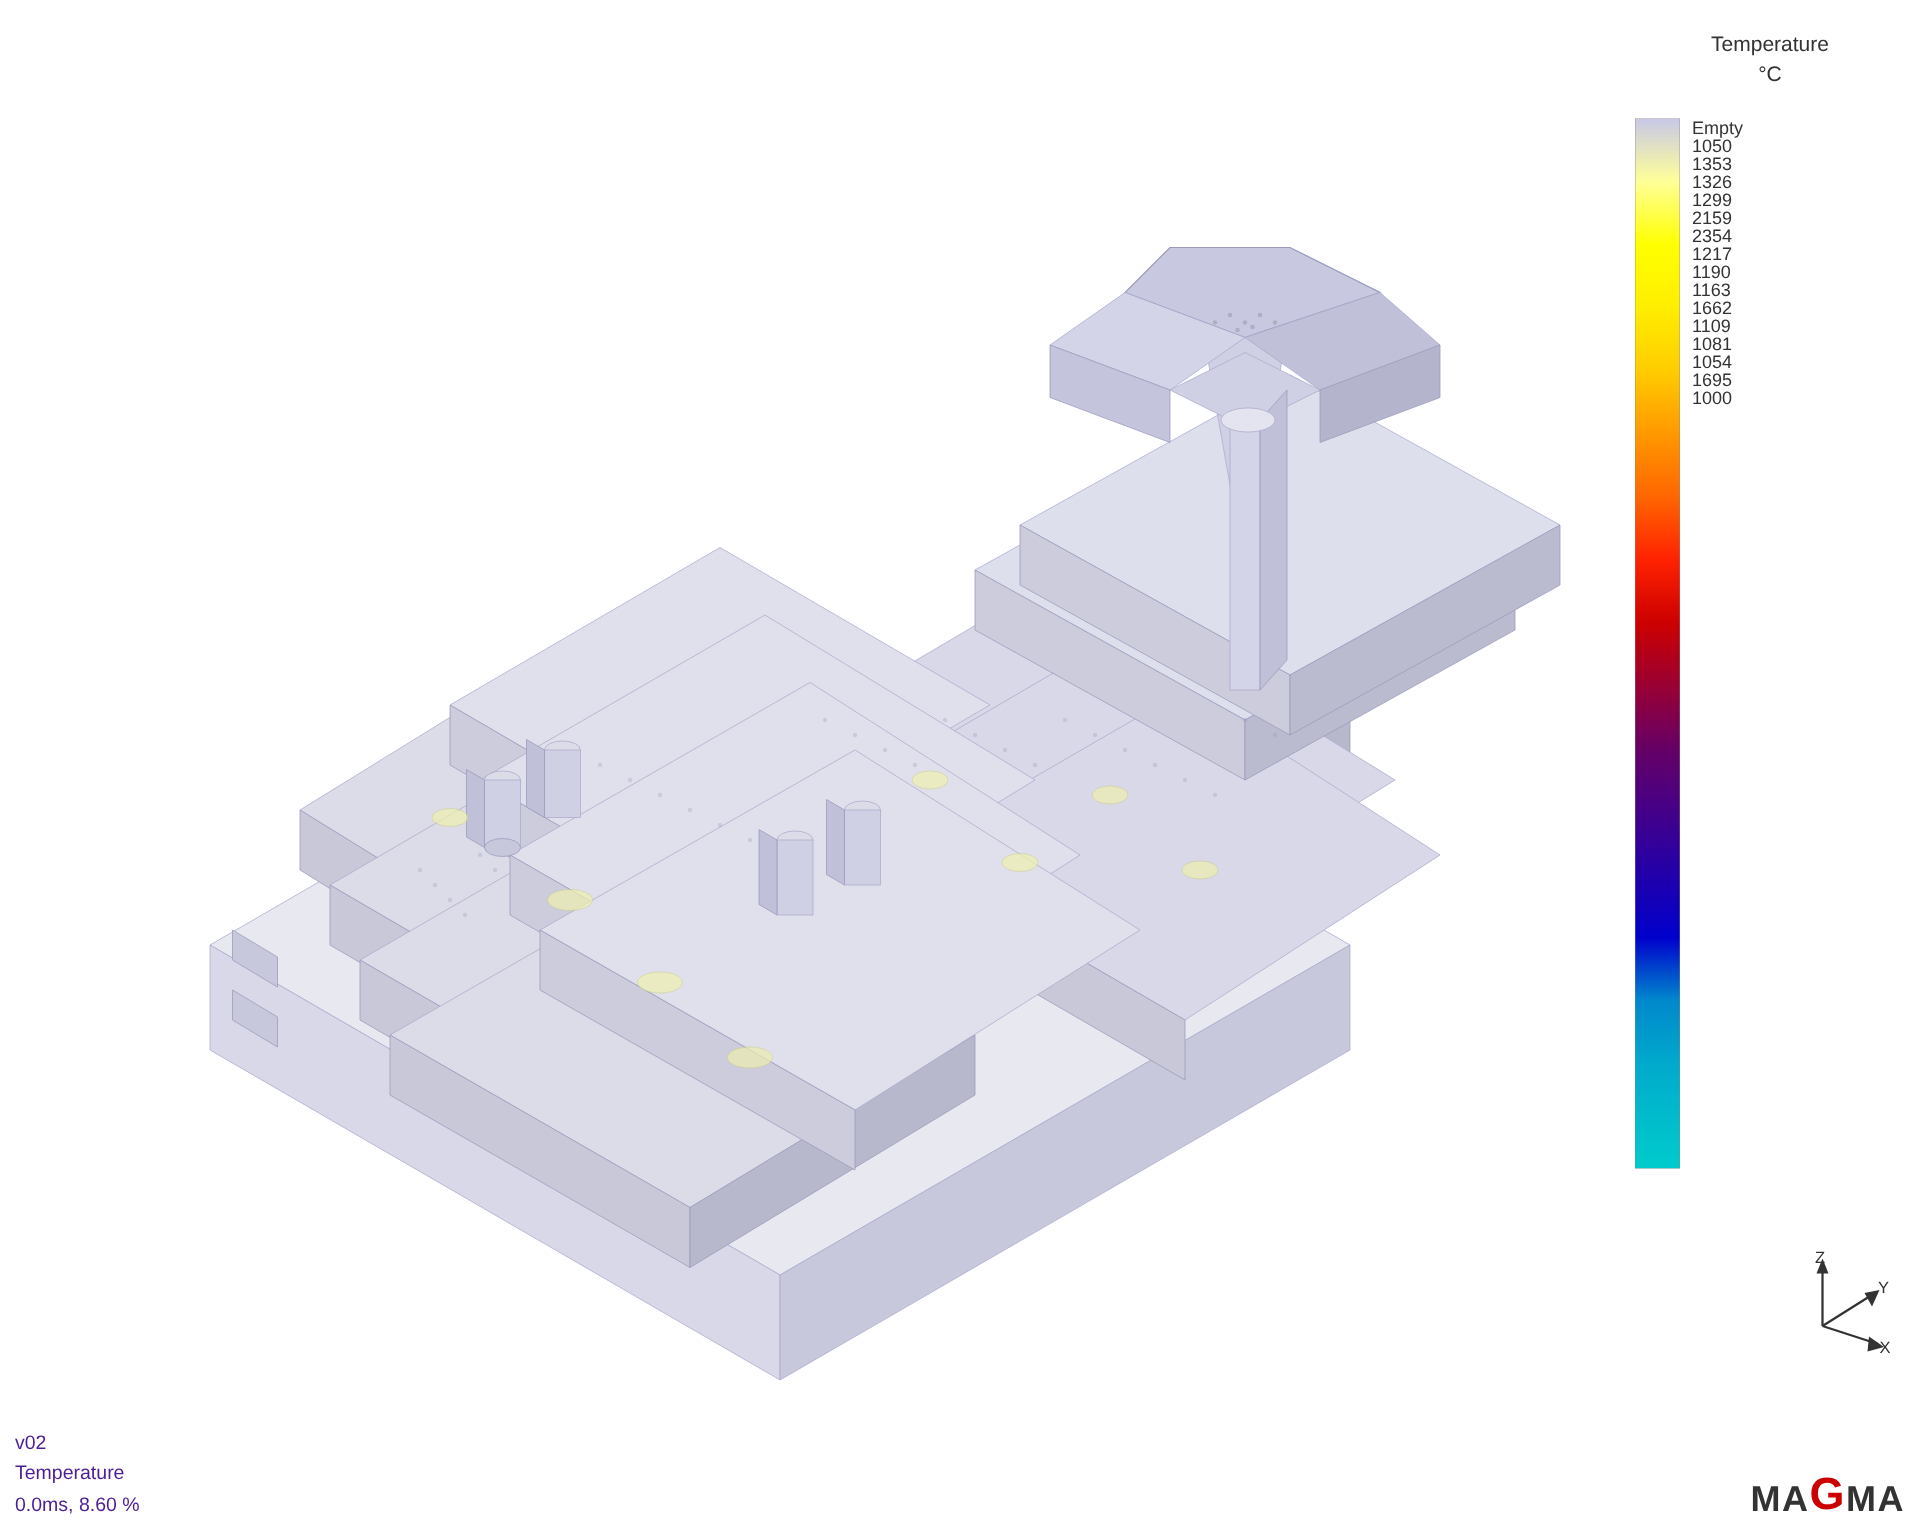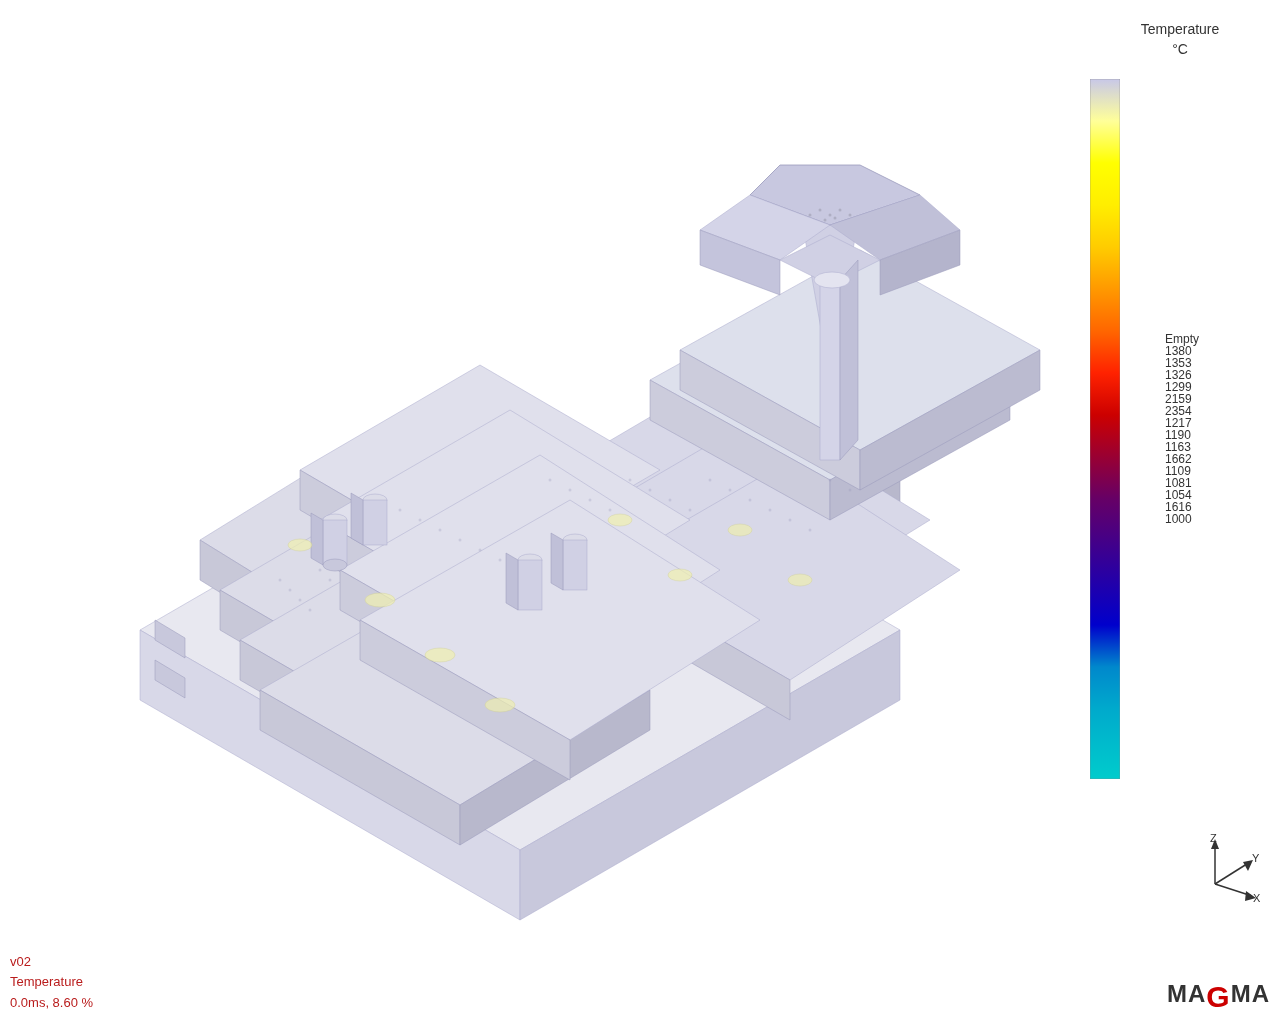--- a/index.html
+++ b/index.html
@@ -66,24 +66,23 @@
     #legend-gradient {
       width: 30px;
       height: 700px;
       position: relative;
       flex-shrink: 0;
     }
 
     #legend-labels {
       display: flex;
       flex-direction: column;
-      justify-content: center;
+      justify-content: flex-start;
       padding-left: 8px;
       height: 700px;
-      margin-left: 37px;
     }
 
     .legend-label {
       font-size: 12px;
       color: #333;
       line-height: 1;
     }
 
     
     #axis-indicator {
@@ -93,21 +92,21 @@
       width: 80px;
       height: 70px;
     }
 
     
     #bottom-info {
       position: absolute;
       left: 10px;
       bottom: 10px;
       font-size: 13px;
-      color: #b91c1c;
+      color: #4c1d95;
       line-height: 1.6;
     }
 
     
     #magma-logo {
       position: absolute;
       right: 10px;
       bottom: 10px;
       font-size: 22px;
       font-weight: bold;
@@ -300,34 +299,34 @@
             <stop offset="84%" stop-color="#0088cc"></stop>
             <stop offset="90%" stop-color="#00aacc"></stop>
             <stop offset="100%" stop-color="#00cccc"></stop>
           </linearGradient>
         </defs>
         <rect x="0" y="0" width="30" height="700" fill="url(#tempGradient)" stroke="#888888" stroke-width="0.5"></rect>
       </svg>
 
       <div id="legend-labels">
         <span class="legend-label">Empty</span>
-        <span class="legend-label">1380</span>
+        <span class="legend-label">1050</span>
         <span class="legend-label">1353</span>
         <span class="legend-label">1326</span>
         <span class="legend-label">1299</span>
         <span class="legend-label">2159</span>
         <span class="legend-label">2354</span>
         <span class="legend-label">1217</span>
         <span class="legend-label">1190</span>
         <span class="legend-label">1163</span>
         <span class="legend-label">1662</span>
         <span class="legend-label">1109</span>
         <span class="legend-label">1081</span>
         <span class="legend-label">1054</span>
-        <span class="legend-label">1616</span>
+        <span class="legend-label">1695</span>
         <span class="legend-label">1000</span>
       </div>
     </div>
 
     <div id="axis-indicator" style="margin-top: auto; margin-left: 20px;">
       <svg width="80" height="70">
 
         <line x1="35" y1="50" x2="35" y2="10" stroke="#333" stroke-width="1.5"></line>
         <polygon points="35,5 31,15 39,15" fill="#333"></polygon>
         <text x="30" y="8" font-size="11" fill="#333">Z</text>
@@ -342,19 +341,19 @@
       </svg>
     </div>
   </div>
 
   <div id="bottom-info">
     <div>v02</div>
     <div>Temperature</div>
     <div>0.0ms, 8.60 %</div>
   </div>
 
-  <div id="magma-logo" style="position:absolute; right:10px; bottom:10px; display:flex; align-items:flex-start;">
+  <div id="magma-logo" style="position:absolute; right:10px; bottom:10px; display:flex; align-items:flex-end;">
     <span style="color:#333333; font-size:24px; font-weight:bold; font-family:Arial,sans-serif; letter-spacing:1px;">MA</span>
     <span style="color:#cc0000; font-size:30px; font-weight:bold; font-family:Arial,sans-serif;">G</span>
     <span style="color:#333333; font-size:24px; font-weight:bold; font-family:Arial,sans-serif; letter-spacing:1px;">MA</span>
   </div>
 
 </div>
 
 </body></html>

